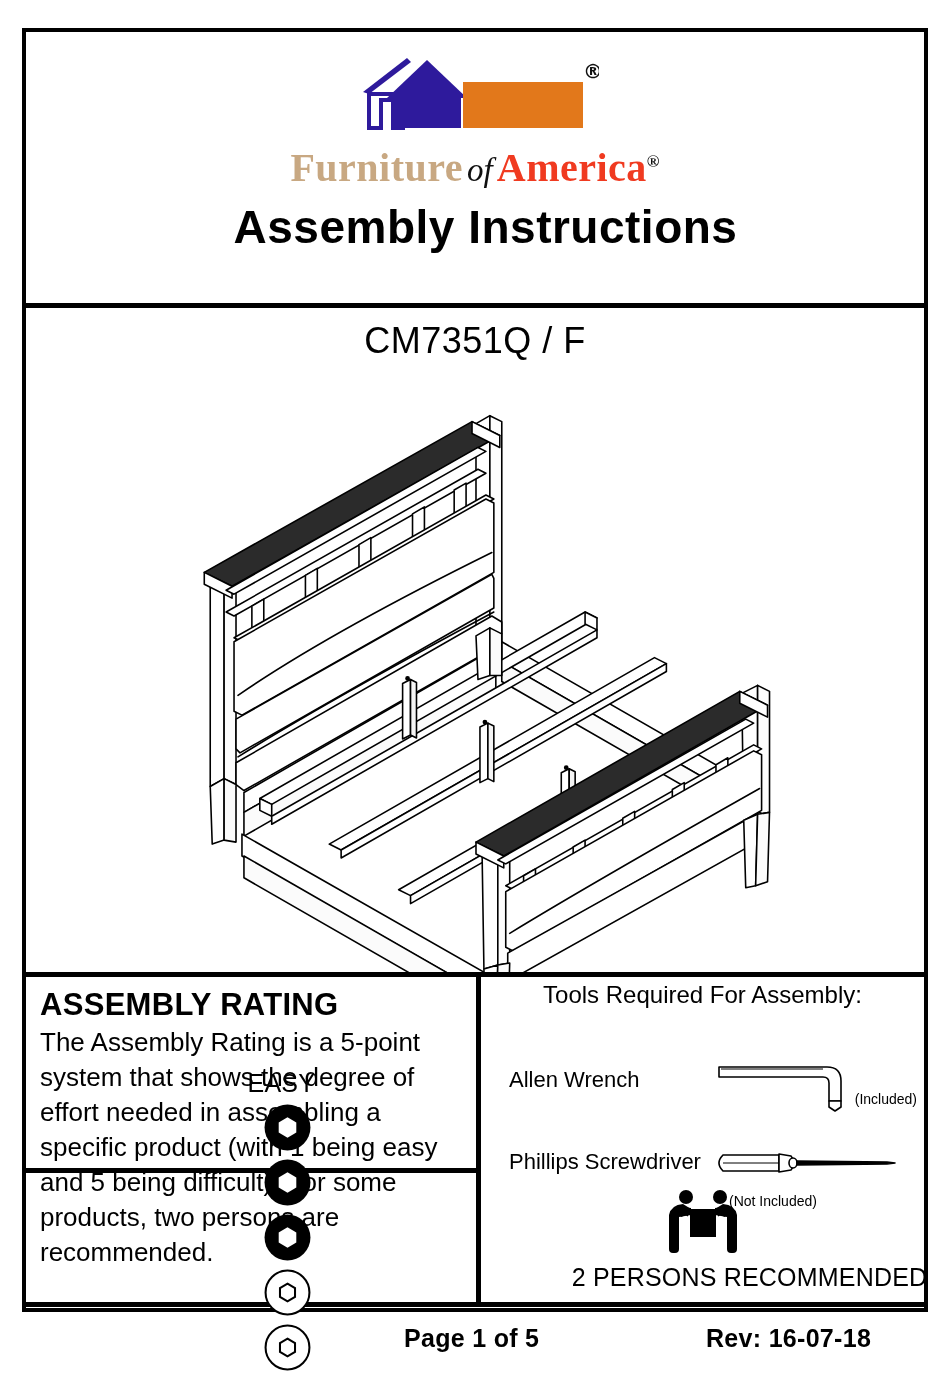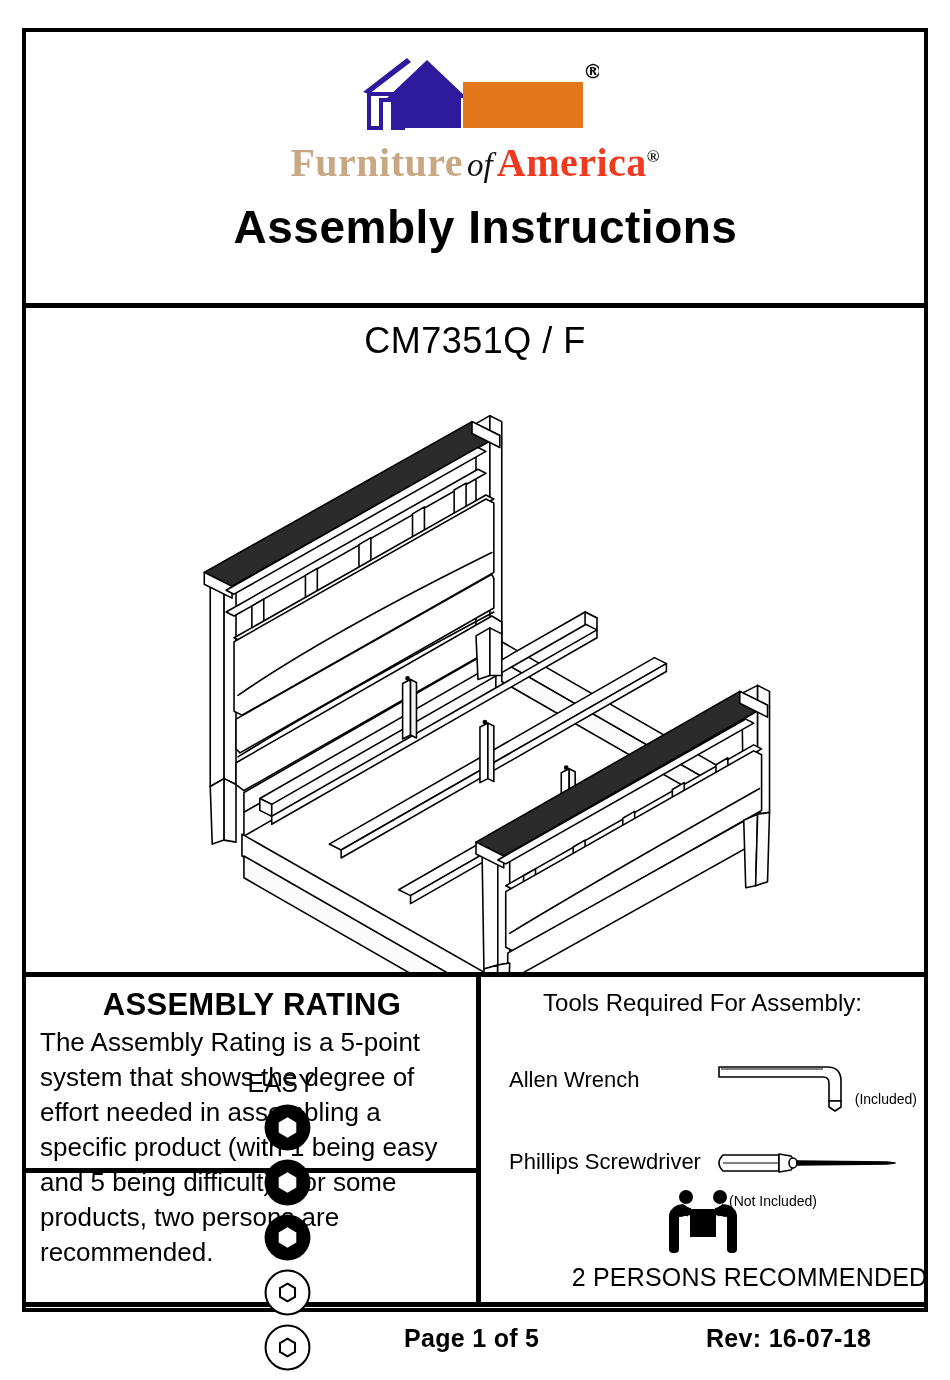--- a/index.html
+++ b/index.html
@@ -23,21 +23,21 @@
   }
   .logo{
     position:absolute;left:0;top:10px;width:898px;height:160px;
   }
   .logo-mark{
     position:absolute;left:333px;top:12px;width:240px;height:78px;
   }
   .logo-word{
     position:absolute;left:0;top:92px;width:898px;text-align:center;
     font-family:"Liberation Serif", serif;
-    font-size:40px;line-height:46px;white-space:nowrap;
+    font-size:40px;line-height:56px;white-space:nowrap;
   }
   .w-furn{color:#c8a882;font-weight:bold;letter-spacing:.5px;}
   .w-of{color:#101010;font-style:italic;font-size:33px;padding:0 4px;}
   .w-amer{color:#f03a20;font-weight:bold;letter-spacing:.5px;}
   .w-reg{color:#101010;font-size:17px;vertical-align:super;font-weight:bold;}
 
   .title{
     position:absolute;left:0;top:168px;width:919px;text-align:center;
     font-size:46px;font-weight:bold;letter-spacing:.5px;
   }
@@ -58,40 +58,40 @@
     box-sizing:border-box;border-bottom:5px solid #000;
   }
   .illus-box svg{display:block;width:100%;height:100%;}
 
   
   .rating-box{
     position:absolute;left:0;top:945px;width:455px;height:196px;
     box-sizing:border-box;border-right:5px solid #000;border-bottom:5px solid #000;
     padding:10px 12px 0 14px;
   }
-  .rating-title{font-size:31px;font-weight:bold;letter-spacing:.3px;margin-bottom:2px;text-align:center;}
+  .rating-title{font-size:31px;font-weight:bold;letter-spacing:.3px;margin-bottom:2px;}
   .rating-desc{font-size:26px;line-height:35px;}
 
   
   .dots-box{
     position:absolute;left:0;top:1141px;width:455px;height:134px;
     box-sizing:border-box;border-right:5px solid #000;border-bottom:5px solid #000;
     display:flex;align-items:center;justify-content:center;
   }
   .dots-row{display:flex;align-items:flex-end;gap:4px;flex-direction:column;}
   .dlabel{font-size:25px;letter-spacing:.3px;}
   .dot{width:51px;height:51px;margin:0 2px;}
 
   
   .tools-box{
     position:absolute;left:455px;top:945px;width:443px;height:330px;
     box-sizing:border-box;border-bottom:5px solid #000;
   }
   .tools-title{
-    position:absolute;left:0;top:12px;width:443px;text-align:center;
+    position:absolute;left:0;top:4px;width:443px;text-align:center;
     font-size:24px;
   }
   .tool-row{position:absolute;left:0;width:443px;height:60px;}
   .tool-row.r1{top:82px;}
   .tool-row.r2{top:164px;}
   .tool-name{
     position:absolute;left:28px;top:8px;font-size:22px;white-space:nowrap;
   }
   .tool-art{position:absolute;left:228px;top:0;width:200px;height:60px;}
   .tool-note{

